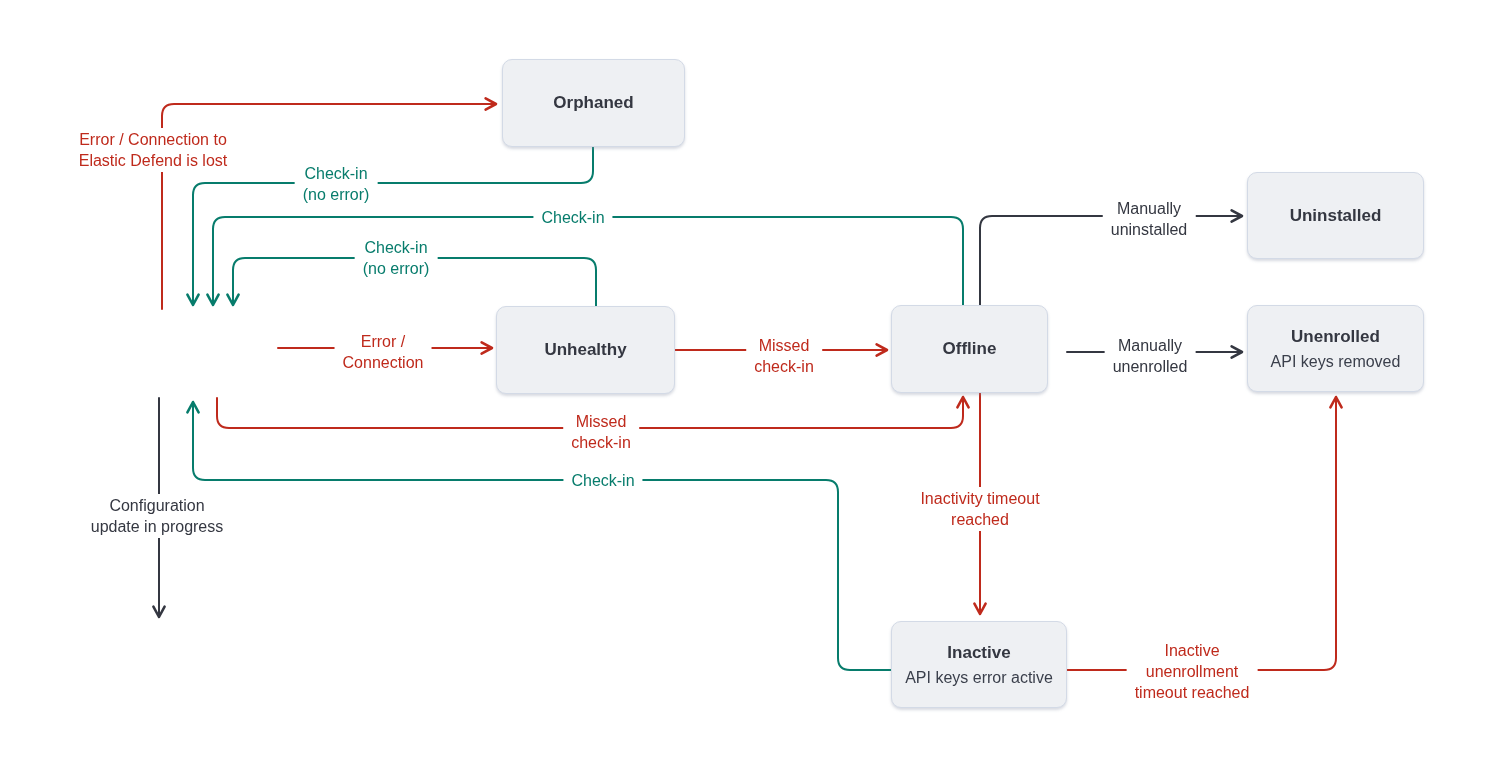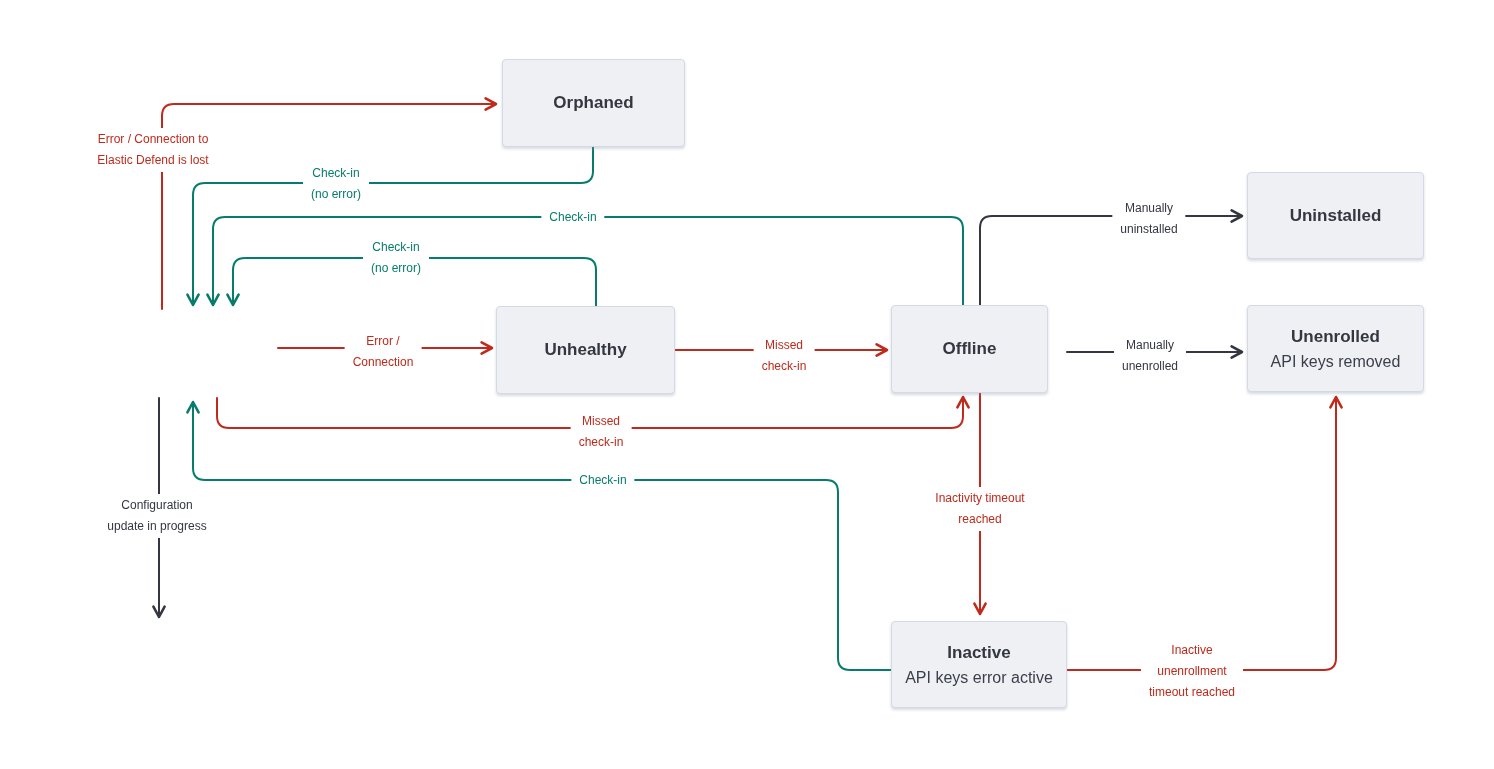--- a/index.html
+++ b/index.html
@@ -9,31 +9,31 @@
   }
   #canvas{position:absolute;left:0;top:0;width:1494px;height:769px;}
   svg{position:absolute;left:0;top:0;}
   .edge{fill:none;stroke-width:2;stroke-linecap:round;}
   .edge-error{stroke:var(--error);}
   .edge-success{stroke:var(--success);}
   .edge-neutral{stroke:var(--neutral);}
   .elabel{
     position:absolute;transform:translate(-50%,-50%);
     background:#ffffff;padding:1px 8px;
-    font-size:12px;line-height:21px;text-align:center;
+    font-size:16px;line-height:21px;text-align:center;
     white-space:pre-line;z-index:5;
   }
   .elabel.red{color:var(--error);}
   .elabel.teal{color:var(--success);}
   .elabel.dark{color:var(--neutral);}
   .node{
     position:absolute;box-sizing:border-box;z-index:10;
     background:var(--node_fill);
     border:1px solid var(--node_border);
-    border-radius:4px;
+    border-radius:10px;
     box-shadow:0 2px 3px rgba(140,150,170,0.35);
     display:flex;flex-direction:column;align-items:center;justify-content:center;
   }
   .node-title{font-size:17px;font-weight:bold;color:var(--neutral);}
   .node-sub{font-size:16px;color:#3a3f4b;margin-top:6px;}
 </style>
 </head>
 <body>
 
 <div id="canvas">

